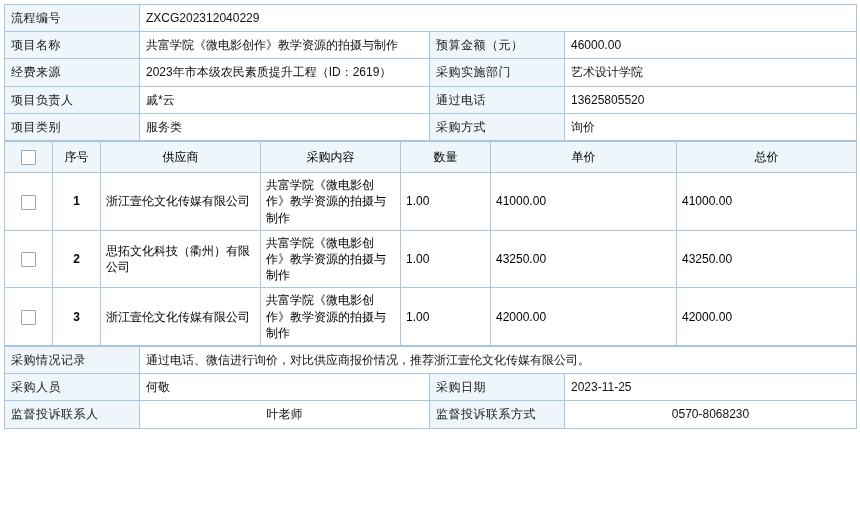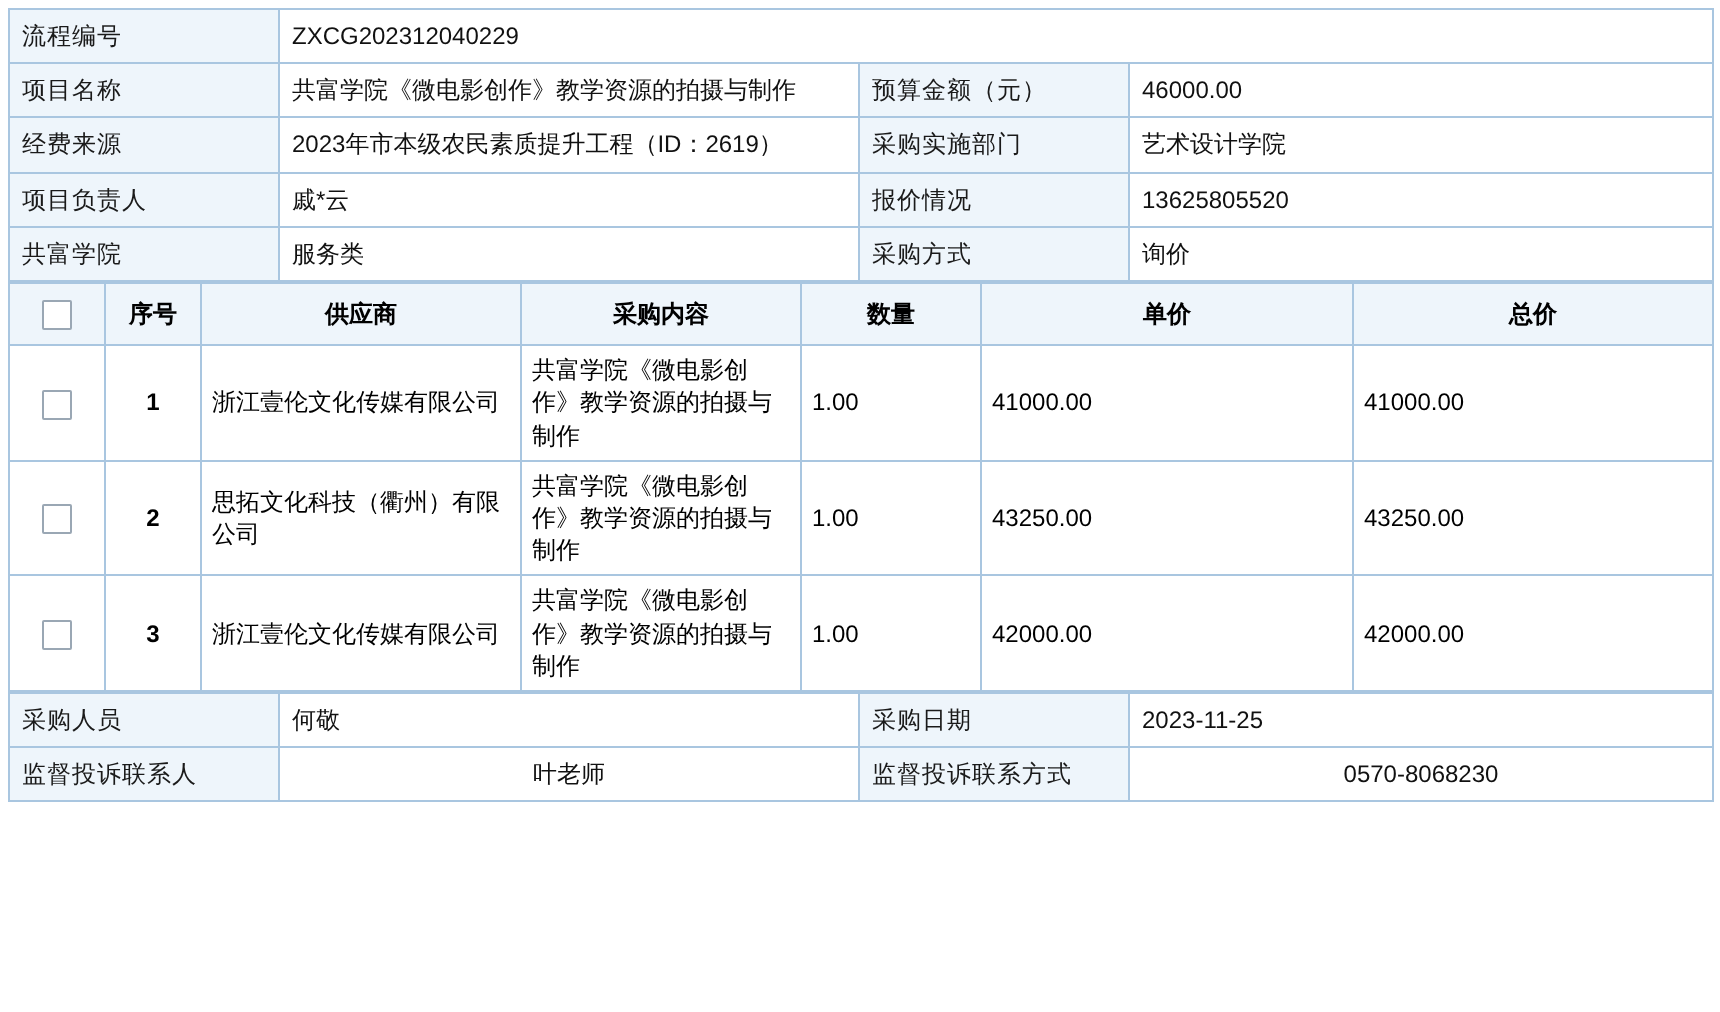--- a/index.html
+++ b/index.html
@@ -60,21 +60,21 @@
   }
   table.quote th, table.quote td {
     border: 1px solid #a9c6e0;
     padding: 4px 5px;
     font-size: 12px;
     line-height: 1.35;
     vertical-align: middle;
   }
   table.quote th {
     background: #eef5fb;
-    font-weight: bold;
+    font-weight: normal;
     text-align: center;
     padding: 7px 4px;
   }
   .cbox {
     width: 13px;
     height: 13px;
     border: 1px solid #9aa7b4;
     background: #fff;
     display: inline-block;
     vertical-align: middle;
@@ -110,25 +110,25 @@
       </tr>
       <tr>
         <td class="label">经费来源</td>
         <td class="value">2023年市本级农民素质提升工程（ID：2619）</td>
         <td class="label">采购实施部门</td>
         <td class="value">艺术设计学院</td>
       </tr>
       <tr>
         <td class="label">项目负责人</td>
         <td class="value">戚*云</td>
-        <td class="label">报价情况</td>
+        <td class="label">通过电话</td>
         <td class="value">13625805520</td>
       </tr>
       <tr>
-        <td class="label">共富学院</td>
+        <td class="label">项目类别</td>
         <td class="value">服务类</td>
         <td class="label">采购方式</td>
         <td class="value">询价</td>
       </tr>
     </tbody>
   </table>
 
   <table class="quote">
     <colgroup>
       <col style="width:48px">
@@ -191,20 +191,24 @@
 
   <table class="main">
     <colgroup>
       <col style="width:135px">
       <col style="width:290px">
       <col style="width:135px">
       <col style="width:292px">
     </colgroup>
     <tbody>
       <tr>
+        <td class="label">采购情况记录</td>
+        <td class="value" colspan="3">通过电话、微信进行询价，对比供应商报价情况，推荐浙江壹伦文化传媒有限公司。</td>
+      </tr>
+      <tr>
         <td class="label">采购人员</td>
         <td class="value">何敬</td>
         <td class="label">采购日期</td>
         <td class="value">2023-11-25</td>
       </tr>
       <tr>
         <td class="label">监督投诉联系人</td>
         <td class="value bold-center">叶老师</td>
         <td class="label">监督投诉联系方式</td>
         <td class="value bold-center">0570-8068230</td>

